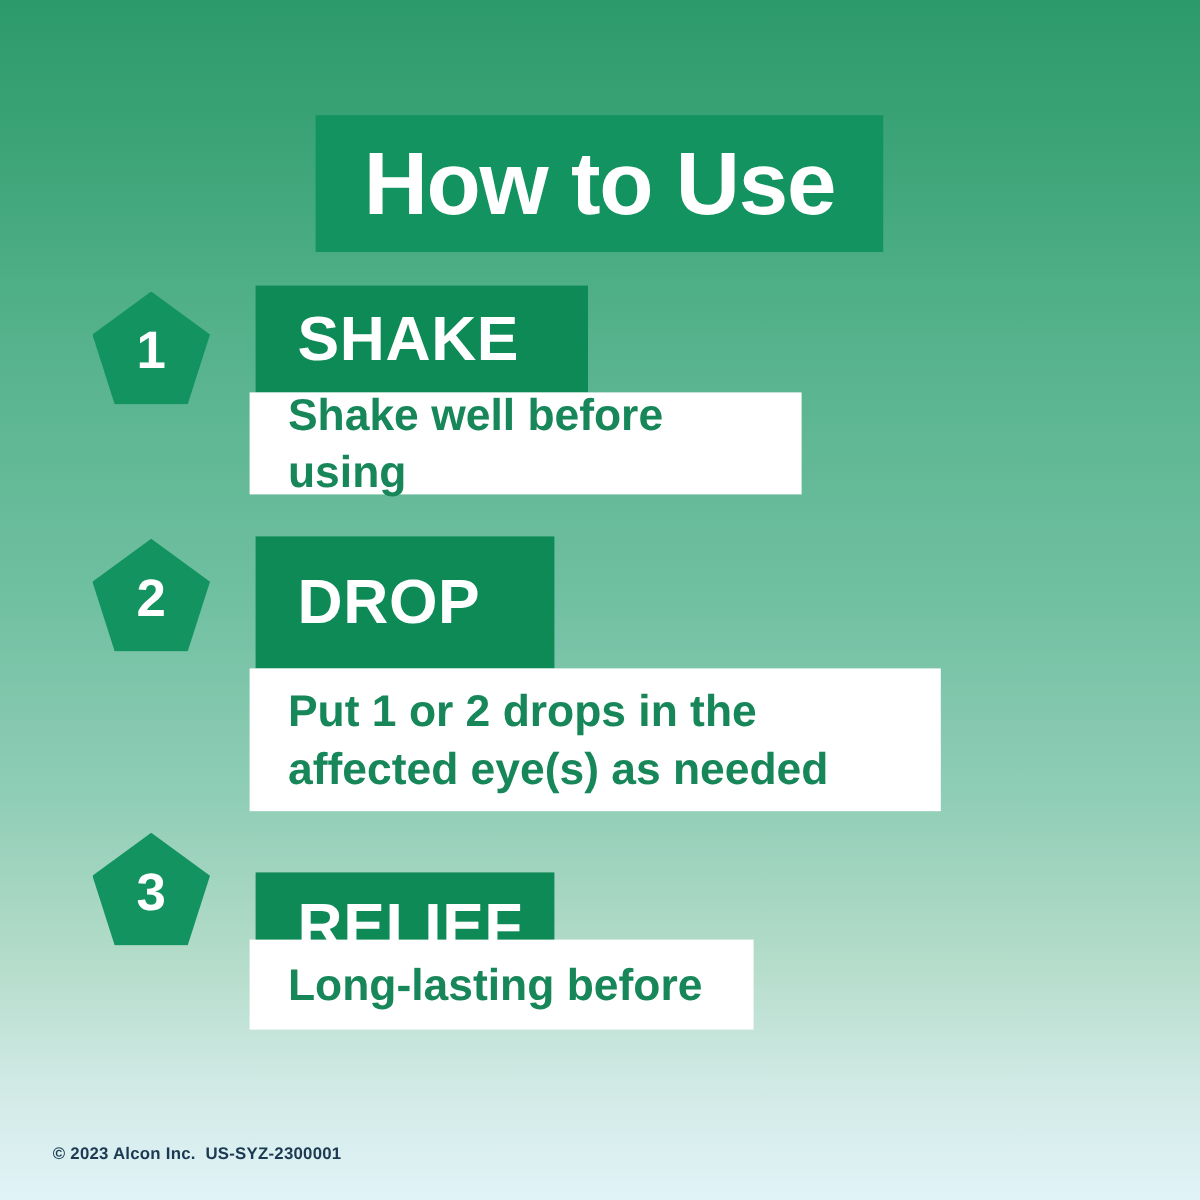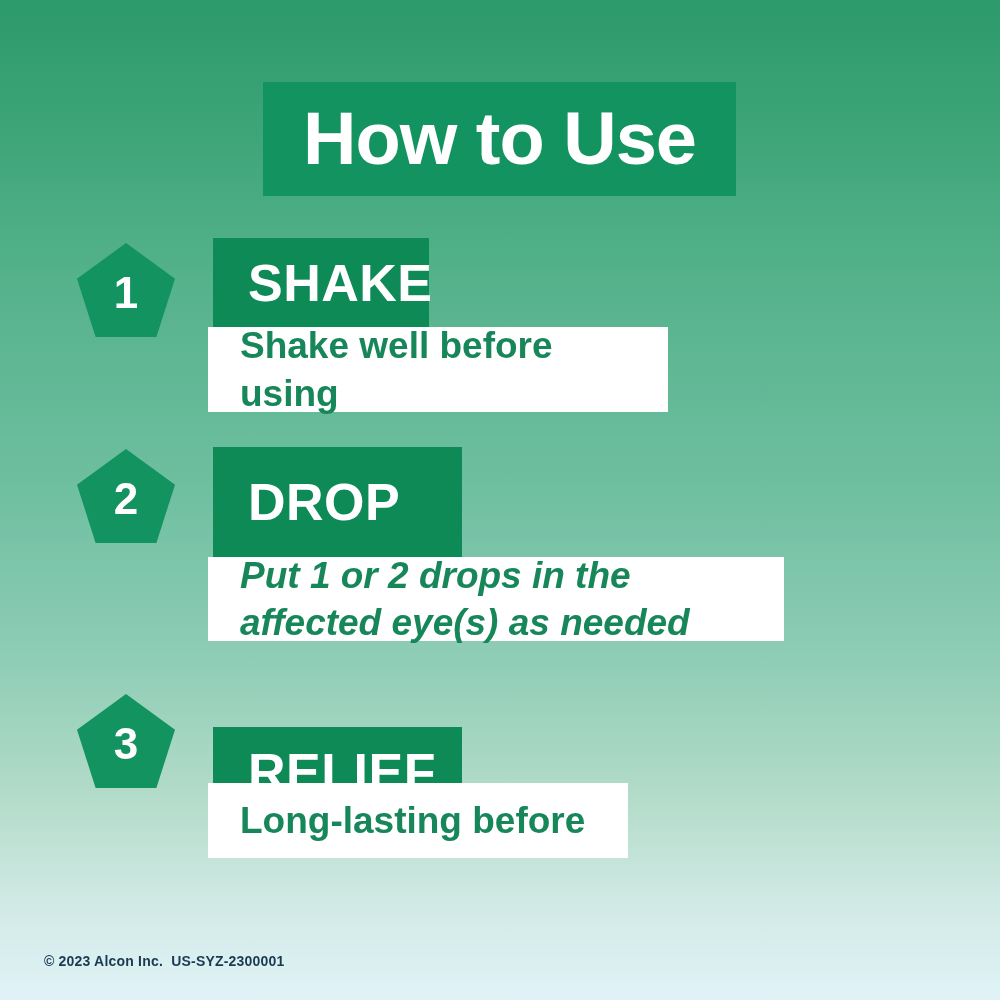--- a/index.html
+++ b/index.html
@@ -22,21 +22,21 @@
         #8fcdb6 66%,
         #b4dcca 80%,
         #d2eae6 91%,
         #e1f3f8 100%);
   }
 
   
   .title-box {
     position: absolute;
     left: 263px;
-    top: 82px;
+    top: 96px;
     width: 473px;
     height: 114px;
     background: #12935f;
     display: flex;
     align-items: center;
     justify-content: center;
   }
   .title-text {
     color: #ffffff;
     font-size: 74px;
@@ -94,26 +94,26 @@
     color: #17875a;
     font-size: 37px;
     font-weight: bold;
     line-height: 1.28;
     padding-left: 32px;
     padding-right: 24px;
   }
 
   
   #step-1 .pentagon   { left: 77px;  top: 243px; }
-  #step-1 .label-box  { left: 213px; top: 238px; width: 216px; height: 89px; }
+  #step-1 .label-box  { left: 213px; top: 238px; width: 277px; height: 89px; }
   #step-1 .desc-box   { left: 208px; top: 327px; width: 460px; height: 85px; }
 
   #step-2 .pentagon   { left: 77px;  top: 449px; }
   #step-2 .label-box  { left: 213px; top: 447px; width: 249px; height: 110px; }
-  #step-2 .desc-box   { left: 208px; top: 557px; width: 576px; height: 84px; font-style: italic; }
+  #step-2 .desc-box   { left: 208px; top: 557px; width: 576px; height: 119px; }
 
   #step-3 .pentagon   { left: 77px;  top: 694px; }
   #step-3 .label-box  { left: 213px; top: 694px; width: 249px; height: 89px; margin-top: 33px; }
   #step-3 .desc-box   { left: 208px; top: 783px; width: 420px; height: 75px; }
 
   
   .copyright {
     position: absolute;
     left: 44px;
     top: 953px;

